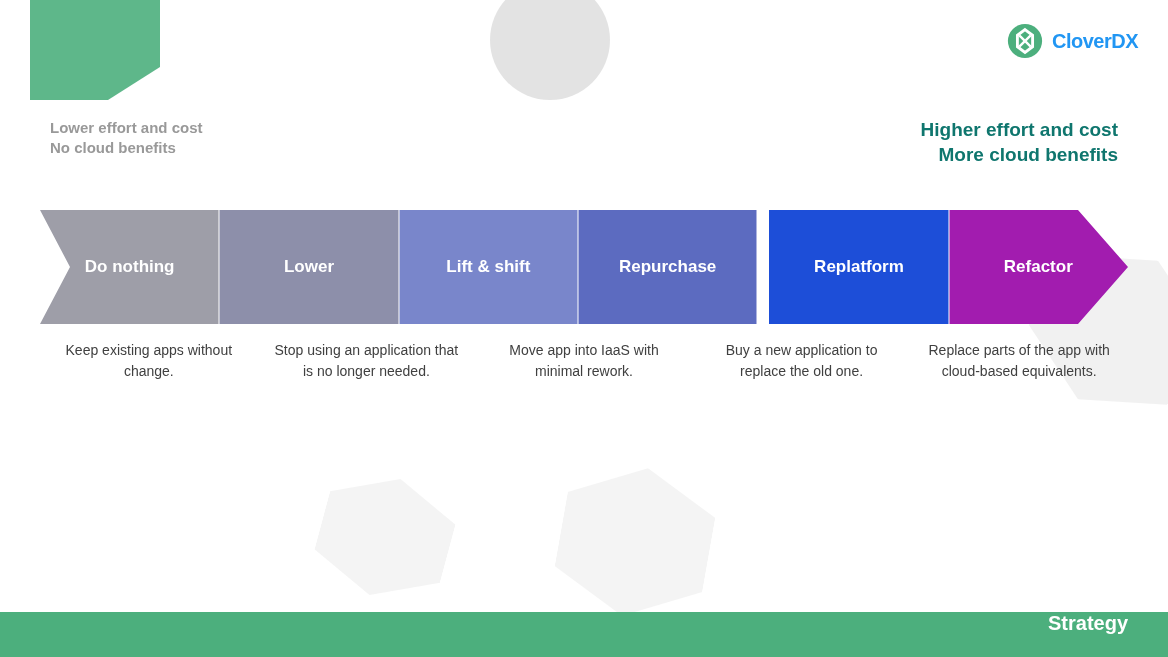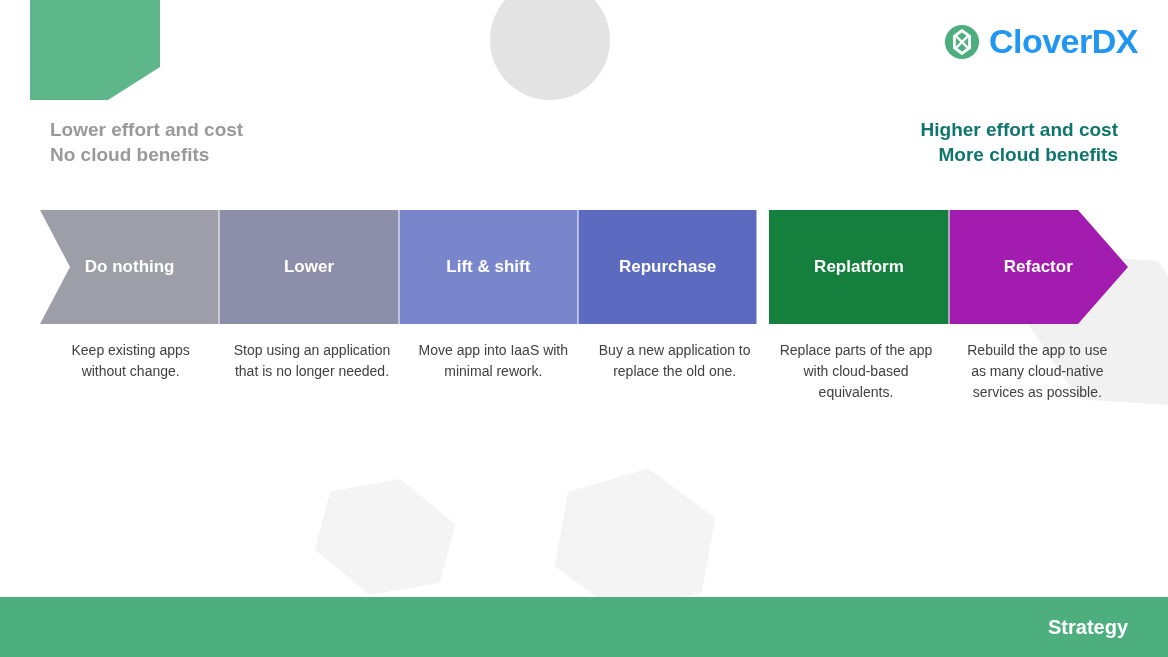--- a/index.html
+++ b/index.html
@@ -81,21 +81,21 @@
       align-items: center;
       gap: 8px;
     }
 
     .logo-icon {
       width: 38px;
       height: 38px;
     }
 
     .logo-text {
-      font-size: 34px;
+      font-size: 20px;
       font-weight: bold;
       color: #1a1a2e;
       letter-spacing: -0.5px;
     }
 
     .logo-text span {
       color: #2196f3;
     }
 
     
@@ -103,21 +103,21 @@
       position: absolute;
       top: 118px;
       left: 50px;
       right: 50px;
       display: flex;
       justify-content: space-between;
       align-items: flex-start;
     }
 
     .label-left {
-      font-size: 19px;
+      font-size: 15px;
       font-weight: bold;
       color: #999999;
       line-height: 1.3;
     }
 
     .label-right {
       font-size: 19px;
       font-weight: bold;
       color: #0f766e;
       line-height: 1.3;
@@ -185,24 +185,24 @@
       color: #404040;
       line-height: 1.5;
     }
 
     
     .footer {
       position: absolute;
       bottom: 0;
       left: 0;
       right: 0;
-      height: 60px;
+      height: 45px;
       background: #4caf7d;
       display: flex;
-      align-items: center;
+      align-items: flex-start;
       justify-content: flex-end;
       padding-right: 40px;
     }
 
     .footer-text {
       font-size: 20px;
       font-weight: bold;
       color: white;
     }
   </style>
@@ -244,32 +244,31 @@
     </div>
     <div class="segment-block" style="background: rgb(141, 143, 170);">
       <span class="arrow-segment-label">Lower</span>
     </div>
     <div class="segment-block" style="background: rgb(121, 134, 203);">
       <span class="arrow-segment-label">Lift &amp; shift</span>
     </div>
     <div class="segment-block" style="background: rgb(92, 107, 192);">
       <span class="arrow-segment-label">Repurchase</span>
     </div>
-    <div class="segment-block" style="background: #15803d; margin-left: 12px;">
+    <div class="segment-block" style="background: #1d4ed8; margin-left: 12px;">
       <span class="arrow-segment-label">Replatform</span>
     </div>
     <div class="segment-block" style="background: #a21caf;">
       <span class="arrow-segment-label">Refactor</span>
     </div>
   </div>
 
 <div class="descriptions-row" id="desc-row">
 <div class="desc-item">Keep existing apps without change.</div>
     <div class="desc-item">Stop using an application that is no longer needed.</div>
     <div class="desc-item">Move app into IaaS with minimal rework.</div>
     <div class="desc-item">Buy a new application to replace the old one.</div>
     <div class="desc-item">Replace parts of the app with cloud-based equivalents.</div>
-    <div class="desc-item">Rebuild the app to use as many cloud-native services as possible.</div>
   </div>
 
 <div class="footer">
   <span class="footer-text">Strategy</span>
 </div>
 
 </body></html>

